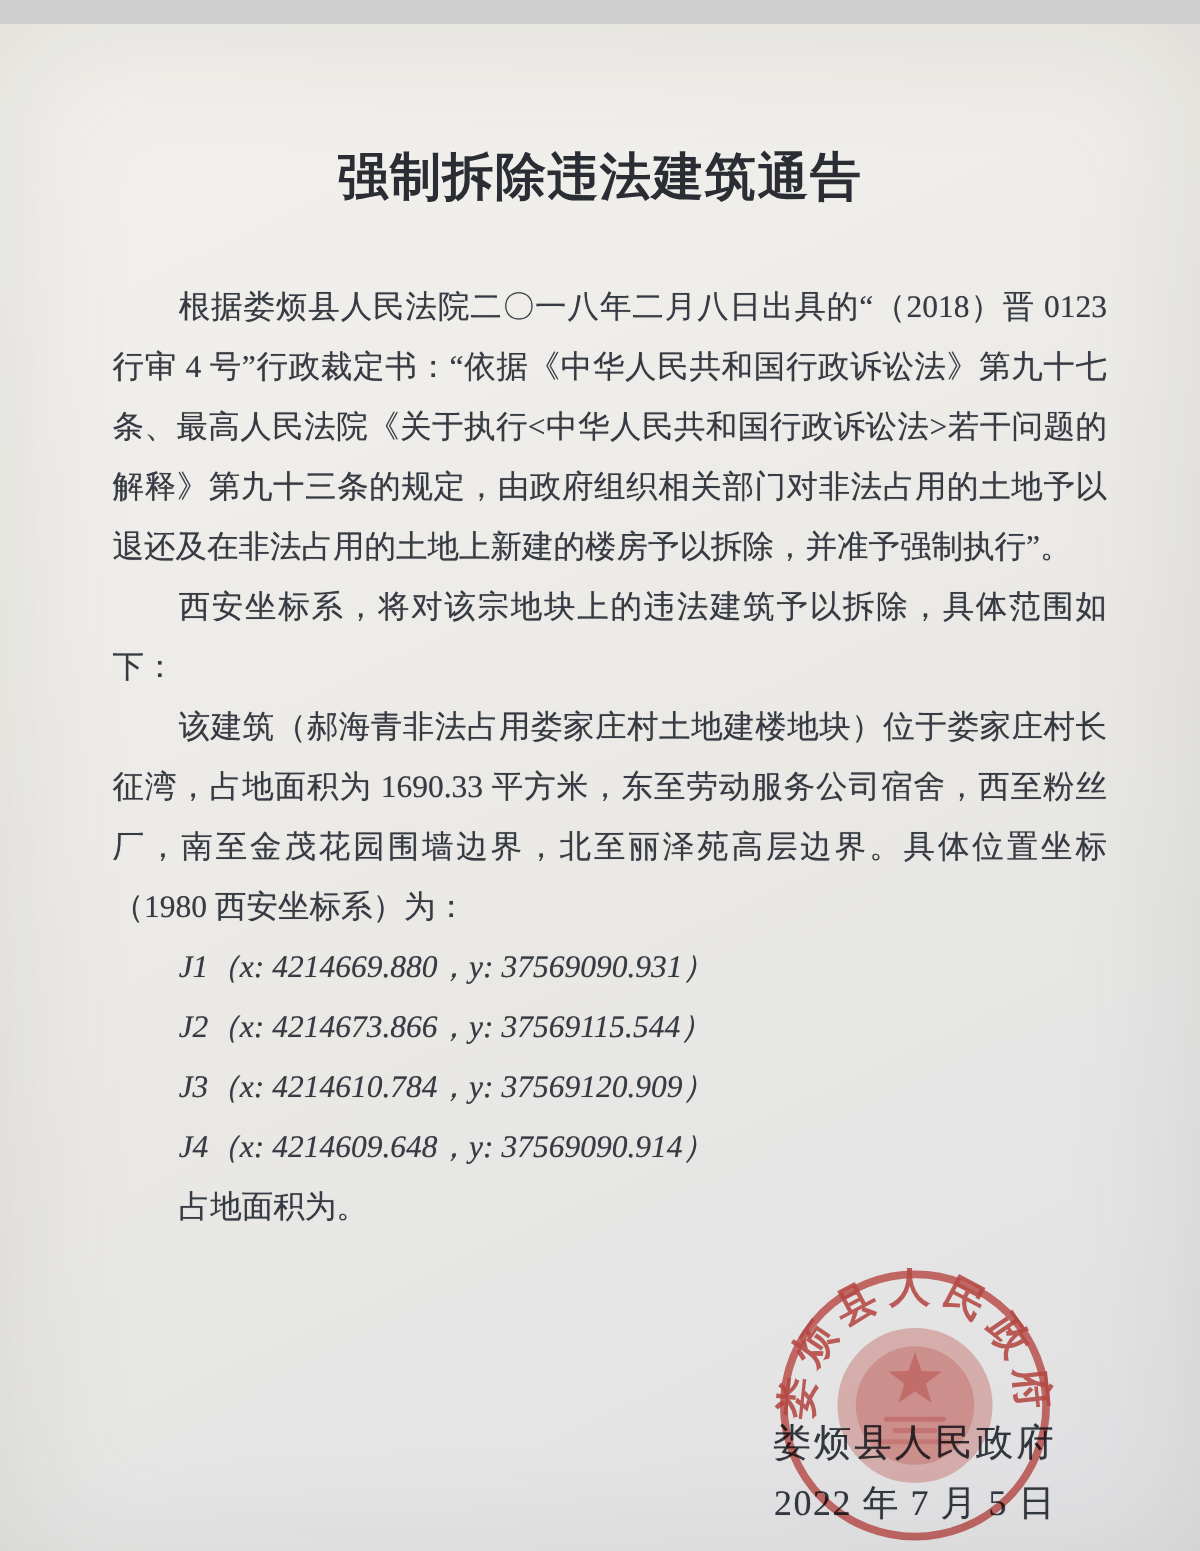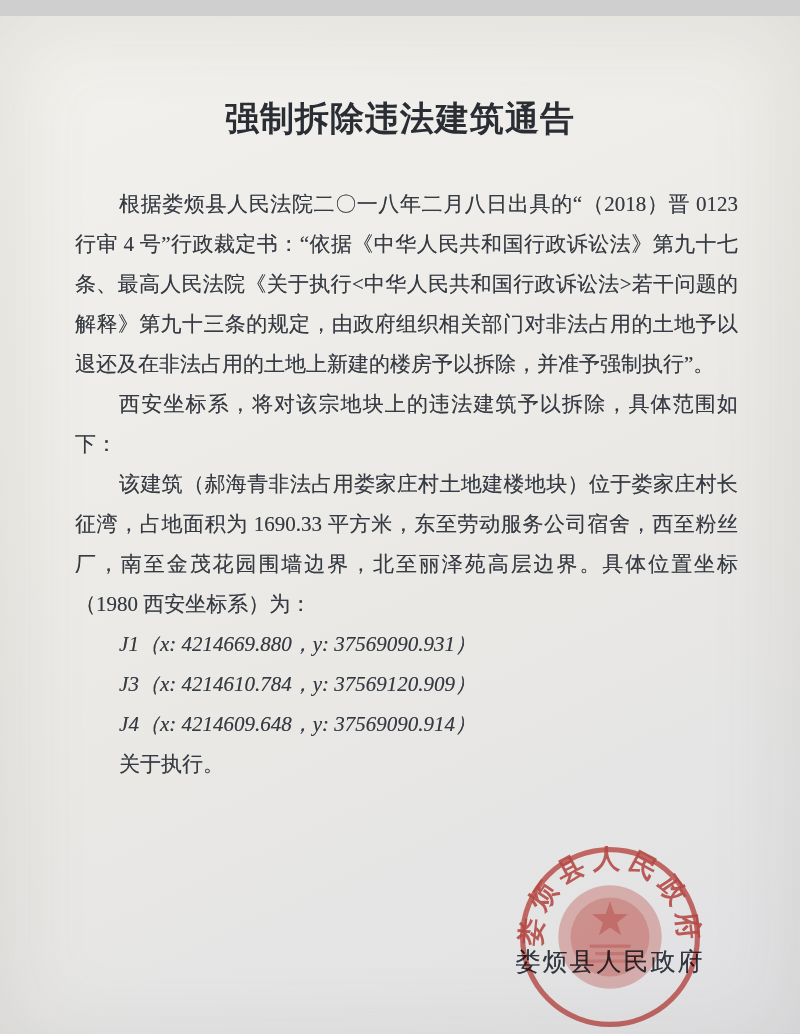--- a/index.html
+++ b/index.html
@@ -71,27 +71,29 @@
 <div class="page">
 
   <h1 class="doc-title">强制拆除违法建筑通告</h1>
 
   <div class="doc-body">
     <p class="para">根据娄烦县人民法院二〇一八年二月八日出具的“（2018）晋 0123 行审 4 号”行政裁定书：“依据《中华人民共和国行政诉讼法》第九十七条、最高人民法院《关于执行&lt;中华人民共和国行政诉讼法&gt;若干问题的解释》第九十三条的规定，由政府组织相关部门对非法占用的土地予以退还及在非法占用的土地上新建的楼房予以拆除，并准予强制执行”。</p>
     <p class="para">西安坐标系，将对该宗地块上的违法建筑予以拆除，具体范围如下：</p>
     <p class="para">该建筑（郝海青非法占用娄家庄村土地建楼地块）位于娄家庄村长征湾，占地面积为 1690.33 平方米，东至劳动服务公司宿舍，西至粉丝厂，南至金茂花园围墙边界，北至丽泽苑高层边界。具体位置坐标（1980 西安坐标系）为：</p>
     <div class="coords">
       <div class="coord-line">J1（x: 4214669.880，y: 37569090.931）</div>
+      <div class="coord-line">J2（x: 4214673.866，y: 37569115.544）</div>
       <div class="coord-line">J3（x: 4214610.784，y: 37569120.909）</div>
       <div class="coord-line">J4（x: 4214609.648，y: 37569090.914）</div>
     </div>
-    <p class="closing">关于执行。</p>
+    <p class="closing">占地面积为。</p>
   </div>
 
   <div class="issuer">娄烦县人民政府</div>
+  <div class="issue-date">2022 年 7 月 5 日</div>
 
   <svg class="seal" viewBox="0 0 200 200" xmlns="http://www.w3.org/2000/svg" aria-hidden="true">
     <circle cx="100" cy="100" r="93" fill="none" stroke="#c9463f" stroke-width="5.5" opacity="0.82"></circle>
     <g>
       <circle cx="100" cy="100" r="55" fill="#d0554c" opacity="0.38"></circle>
       <circle cx="100" cy="100" r="42" fill="#cc4f47" opacity="0.32"></circle>
       <path d="M100,62 L104.7,75.5 L119,75.8 L107.6,84.5 L111.8,98.2 L100,90 L88.2,98.2 L92.4,84.5 L81,75.8 L95.3,75.5 Z" fill="#c9463f" opacity="0.5"></path>
       <rect x="78" y="108" width="44" height="3.5" rx="1.5" fill="#c9463f" opacity="0.42"></rect>
       <rect x="84" y="116" width="32" height="3.5" rx="1.5" fill="#c9463f" opacity="0.38"></rect>
       <rect x="73" y="124" width="54" height="3.5" rx="1.5" fill="#c9463f" opacity="0.33"></rect>

